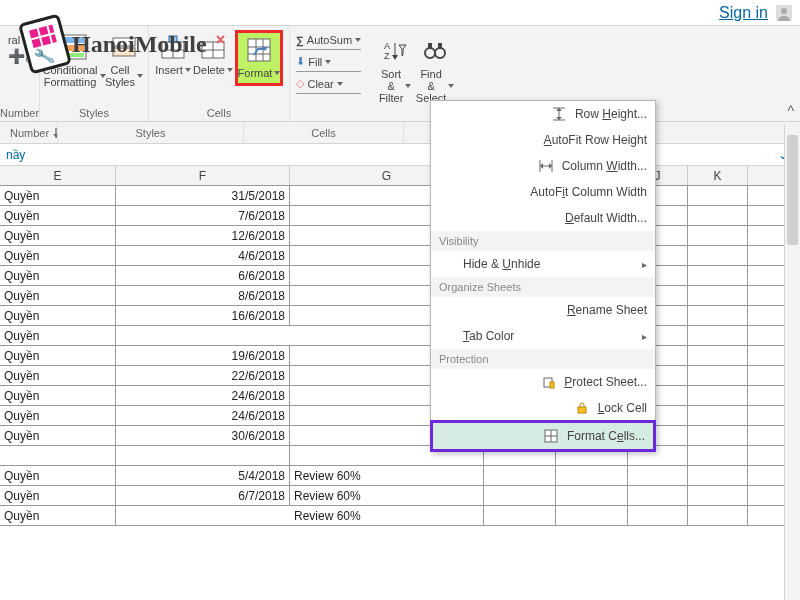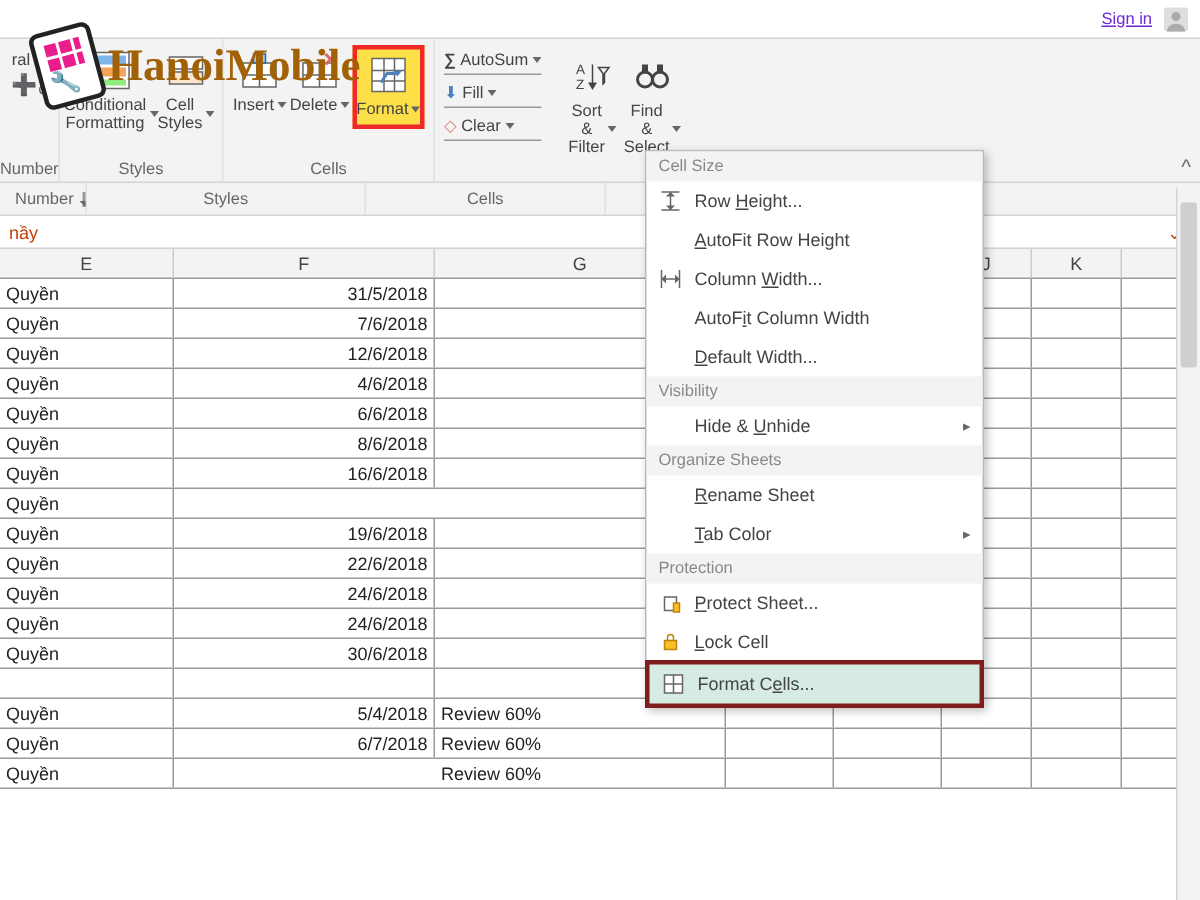--- a/index.html
+++ b/index.html
@@ -1,50 +1,50 @@
 <!DOCTYPE html>
 <html><head>
 <meta charset="utf-8">
 <style>
 * { box-sizing: border-box; margin: 0; padding: 0; }
 body { font-family: "Segoe UI", sans-serif; font-size: 12px; background: #fff; width: 800px; height: 600px; overflow: hidden; position: relative; }
 
 
 .titlebar { height: 26px; display: flex; justify-content: flex-end; align-items: center; padding: 0 8px; gap: 8px; border-bottom: 1px solid #d4d4d4; background: #fff; }
-.titlebar .signin { color: #6d28d9; font-size: 11px; text-decoration: underline; }
+.titlebar .signin { color: #0369a1; font-size: 16px; text-decoration: underline; }
 .avatar { width: 16px; height: 16px; background: #ddd; border-radius: 2px; position: relative; }
 .avatar::before { content:""; position:absolute; top:3px; left:5px; width:6px; height:6px; background:#aaa; border-radius:50%; }
 .avatar::after { content:""; position:absolute; bottom:0; left:2px; width:12px; height:5px; background:#aaa; border-radius:6px 6px 0 0; }
 
 
 .ribbon { height: 96px; background: #f3f3f3; border-bottom: 1px solid #d4d4d4; display: flex; align-items: stretch; position: relative; }
 .ribbon-group { display: flex; flex-direction: column; align-items: center; padding: 4px 6px 2px 6px; border-right: 1px solid #e0e0e0; }
 .ribbon-group .group-items { display: flex; gap: 4px; flex: 1; align-items: flex-start; }
 .ribbon-group .group-label { font-size: 11px; color: #666; margin-top: 2px; }
 .rbtn { display: flex; flex-direction: column; align-items: center; justify-content: flex-start; width: 56px; padding: 2px 2px; cursor: pointer; }
 .rbtn.small { width: 36px; }
 .rbtn .icon { width: 30px; height: 30px; margin-bottom: 2px; display:flex; align-items:center; justify-content:center; }
 .rbtn .lbl { font-size: 11px; color: #444; text-align: center; line-height: 1.1; display:flex; align-items:center; gap:2px; }
 .caret { width:0; height:0; border-left:3px solid transparent; border-right:3px solid transparent; border-top:4px solid #666; display:inline-block; }
 
-.rbtn.format { width: 48px; border: 3px solid #ef2929; background:#fde047; padding-bottom:4px;}
+.rbtn.format { width: 48px; border: 3px solid #ef2929; background:#bef264; padding-bottom:4px;}
 .editing-items { display:flex; flex-direction:column; gap:2px; font-size:11px; color:#444; padding-right:6px;}
 .editing-items .row { display:flex; align-items:center; gap:3px;}
 
 .ribbon .sortfind { display:flex; gap:4px; padding:4px 6px;}
 .ribbon .collapse { position:absolute; right:6px; bottom:2px; font-size:14px; color:#666; cursor:pointer;}
 
 
 .lowerband { height:22px; background:#f3f3f3; display:flex; align-items:center; border-bottom:1px solid #d4d4d4; position:relative;}
 .lowerband .seg { padding:0 10px; font-size:11px; color:#666; border-right:1px solid #e0e0e0; height:100%; display:flex; align-items:center; gap:6px;}
 .dl { width:10px; height:10px; border:1px solid #999; position:relative;}
 .dl::after { content:""; position:absolute; right:-1px; bottom:-1px; width:0; height:0; border-left:4px solid transparent; border-top:4px solid #666;}
 
 
-.fxbar { height:22px; border-bottom:1px solid #d4d4d4; display:flex; align-items:center; padding:0 6px; font-size:12px; color:#c2410c;}
+.fxbar { height:22px; border-bottom:1px solid #d4d4d4; display:flex; align-items:center; padding:0 6px; font-size:12px; color:#0369a1;}
 .fxbar .fxcaret { margin-left:auto; padding:0 6px; cursor:pointer;}
 
 
 .grid { position:relative; background:#fff;}
 .colhead { display:flex; background:#f3f3f3; border-bottom:1px solid #999; height:20px;}
 .colhead div { border-right:1px solid #ccc; text-align:center; font-size:12px; color:#444; display:flex; align-items:center; justify-content:center;}
 .rows { }
 .row { display:flex; height:20px; border-bottom:1px solid #999;}
 .row .cell { border-right:1px solid #999; font-size:12px; color:#222; padding:0 4px; display:flex; align-items:center; overflow:hidden; white-space:nowrap;}
 
@@ -53,41 +53,41 @@
 .cFh { width:174px; }
 .cG { width:194px; }
 .cH { width:72px;}
 .cI { width:72px;}
 .cJ { width:60px;}
 .cK { width:60px;}
 
 
 .menu { position:absolute; top:100px; left:430px; width:226px; background:#fff; border:1px solid #b9b9b9; box-shadow:2px 2px 6px rgba(0,0,0,0.25); font-size:12px; z-index:50;}
 .menu .hdr { background:#f3f3f3; color:#888; padding:4px 8px; font-size:11px;}
-.menu .mi { display:flex; align-items:center; gap:8px; padding:5px 8px; color:#444; cursor:pointer;}
+.menu .mi { display:flex; align-items:center; gap:8px; padding:5px 8px; color:#444; cursor:pointer;justify-content:flex-end;}
 .menu .mi .micon { width:16px; height:16px; flex-shrink:0; display:flex; align-items:center; justify-content:center;}
 .menu .mi .arrow { margin-left:auto; font-size:10px; color:#666;}
 .menu .mi .ul { text-decoration:underline;}
-.menu .mi.highlight { background:#d6ece3; border:3px solid #7f1d1d; margin:-1px;}
+.menu .mi.highlight { background:#d6ece3; border:3px solid #6d28d9; margin:-1px;}
 
 .scrollbar { position:absolute; right:0; top:125px; bottom:0; width:16px; background:#f3f3f3; border-left:1px solid #d4d4d4;}
 .scrollbar .thumb { position:absolute; left:2px; right:2px; top:10px; height:110px; background:#cfcfcf; border-radius:2px;}
 
 
 .wm { position:absolute; top:18px; left:24px; z-index:100; display:flex; align-items:center; gap:6px;}
 .wm .phone { width:42px; height:52px; border:3px solid #222; border-radius:6px; transform:rotate(-15deg); position:relative; background:#fff;}
 .wm .phone::before { content:""; position:absolute; top:6px; left:6px; right:6px; height:22px; background:
   linear-gradient(#e91e8c,#e91e8c) 0 0/8px 8px no-repeat,
   linear-gradient(#e91e8c,#e91e8c) 10px 0/8px 8px no-repeat,
   linear-gradient(#e91e8c,#e91e8c) 20px 0/8px 8px no-repeat,
   linear-gradient(#e91e8c,#e91e8c) 0 10px/8px 8px no-repeat,
   linear-gradient(#e91e8c,#e91e8c) 10px 10px/8px 8px no-repeat,
   linear-gradient(#e91e8c,#e91e8c) 20px 10px/8px 8px no-repeat;}
 .wm .wrench { position:absolute; bottom:2px; left:4px; font-size:16px; color:#fbbf24;}
-.wm .txt { font-family: "Comic Sans MS", cursive; font-weight:bold; font-size:30px; color:#a16207;}
+.wm .txt { font-family: "Comic Sans MS", cursive; font-weight:bold; font-size:24px; color:#404040;}
 
 
 svg { display:block; }
 </style>
 </head>
 <body>
 
 <div class="wm">
   <div class="phone">
       <span class="wrench">🔧</span>
@@ -433,21 +433,20 @@
         <div class="cell cG">Review 60%</div>
         <div class="cell cH"></div>
         <div class="cell cI"></div>
         <div class="cell cJ"></div>
         <div class="cell cK"></div>
       </div>
     </div>
 </div>
 
 <div class="menu">
-  <div class="hdr">Cell Size</div>
   <div class="mi">
     <span class="micon">
         <svg width="14" height="14">
           <line x1="7" y1="1" x2="7" y2="13" stroke="#666"></line>
           <polygon points="4,4 10,4 7,1" fill="#666"></polygon>
           <polygon points="4,10 10,10 7,13" fill="#666"></polygon>
           <line x1="1" y1="1" x2="13" y2="1" stroke="#666"></line>
           <line x1="1" y1="13" x2="13" y2="13" stroke="#666"></line>
         </svg>
       </span>

